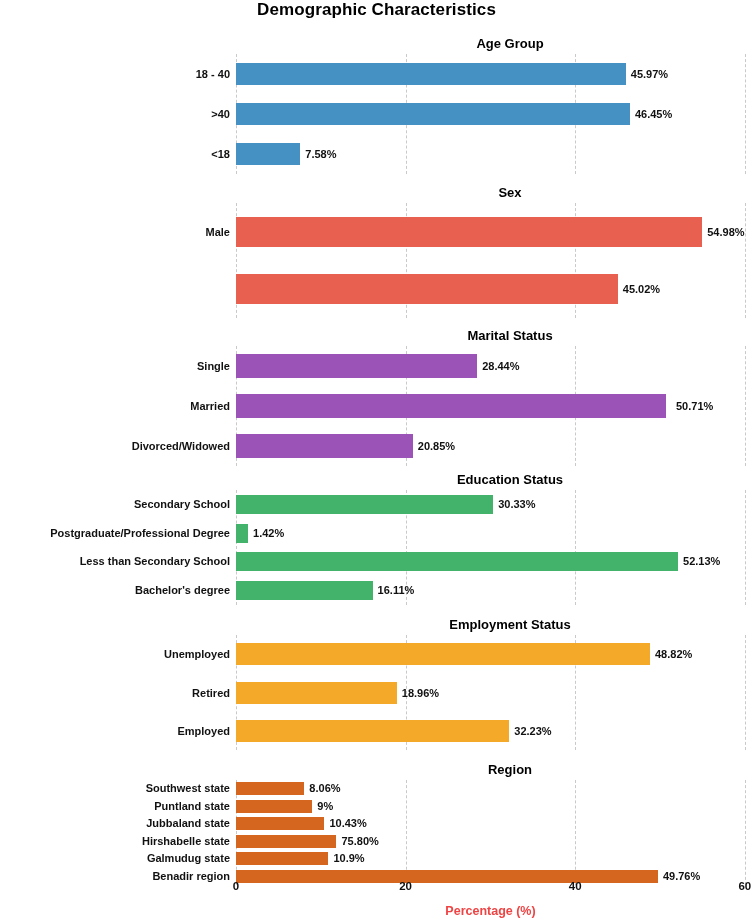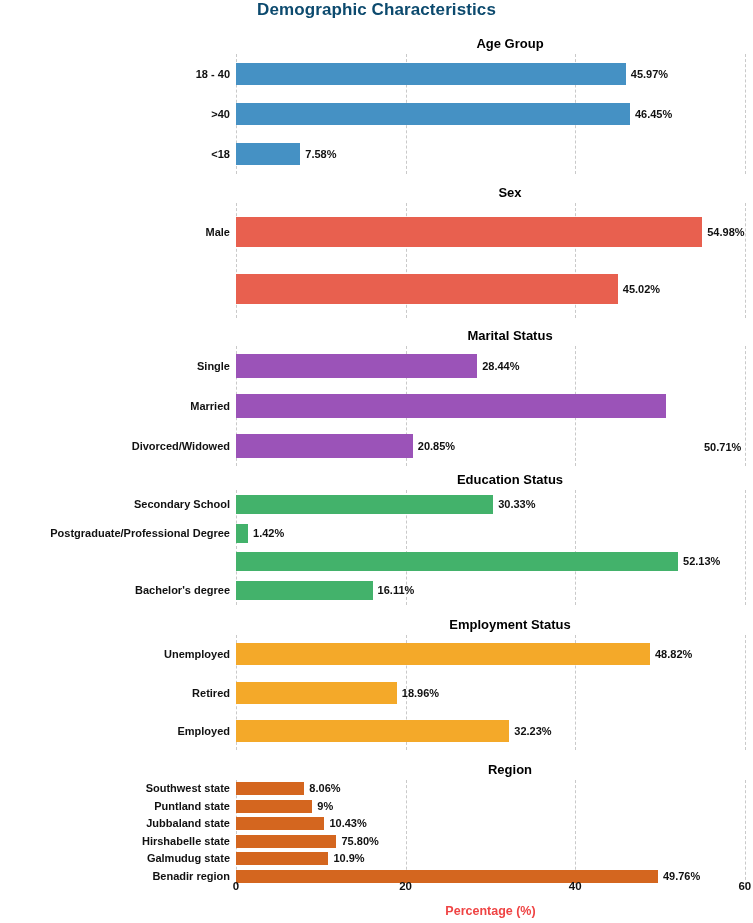--- a/index.html
+++ b/index.html
@@ -16,21 +16,21 @@
   }
 
   
   #fig-title {
     position: absolute;
     left: 0; right: 0; top: 0px;
     text-align: center;
     font-size: 17px;
     font-weight: bold;
     letter-spacing: .1px;
-    color: #0c4a6e;
+    color: #000000;
     line-height: 20px;
   }
 
   
   .panel {
     position: absolute;
     left: 0;
     width: 753px;
   }
   .panel-title {
@@ -186,21 +186,21 @@
         </div>
         <div class="rows">
           <div class="row" style="top: 8px; height: 24px;">
             <div class="ylabel" style="line-height: 24px;">Single</div>
             <div class="bar" style="width: 241.171px; background: rgb(155, 83, 184);"></div>
             <div class="vlabel" style="left: 482.171px; top: 0px; line-height: 24px;">28.44%</div>
           </div>
           <div class="row" style="top: 48px; height: 24px;">
             <div class="ylabel" style="line-height: 24px;">Married</div>
             <div class="bar" style="width: 430.021px; background: rgb(155, 83, 184);"></div>
-            <div class="vlabel" style="left: 704px; top: 0px; line-height: 24px; margin-top: 41px;">50.71%</div>
+            <div class="vlabel" style="left: 676px; top: 0px; line-height: 24px;">50.71%</div>
           </div>
           <div class="row" style="top: 88px; height: 24px;">
             <div class="ylabel" style="line-height: 24px;">Divorced/Widowed</div>
             <div class="bar" style="width: 176.808px; background: rgb(155, 83, 184);"></div>
             <div class="vlabel" style="left: 417.808px; top: 0px; line-height: 24px;">20.85%</div>
           </div>
         </div>
       </div>
     </div>
     <div class="panel" style="top: 472px; height: 133px;">
@@ -217,20 +217,21 @@
             <div class="ylabel" style="line-height: 19px;">Secondary School</div>
             <div class="bar" style="width: 257.198px; background: rgb(67, 178, 107);"></div>
             <div class="vlabel" style="left: 498.198px; top: 0px; line-height: 19px;">30.33%</div>
           </div>
           <div class="row" style="top: 33.625px; height: 19px;">
             <div class="ylabel" style="line-height: 19px;">Postgraduate/Professional Degree</div>
             <div class="bar" style="width: 12.0416px; background: rgb(67, 178, 107);"></div>
             <div class="vlabel" style="left: 253.042px; top: 0px; line-height: 19px;">1.42%</div>
           </div>
           <div class="row" style="top: 62.375px; height: 19px;">
+            <div class="ylabel" style="line-height: 19px;">Less than Secondary School</div>
             <div class="bar" style="width: 442.062px; background: rgb(67, 178, 107);"></div>
             <div class="vlabel" style="left: 683.062px; top: 0px; line-height: 19px;">52.13%</div>
           </div>
           <div class="row" style="top: 91.125px; height: 19px;">
             <div class="ylabel" style="line-height: 19px;">Bachelor's degree</div>
             <div class="bar" style="width: 136.613px; background: rgb(67, 178, 107);"></div>
             <div class="vlabel" style="left: 377.613px; top: 0px; line-height: 19px;">16.11%</div>
           </div>
         </div>
       </div>

